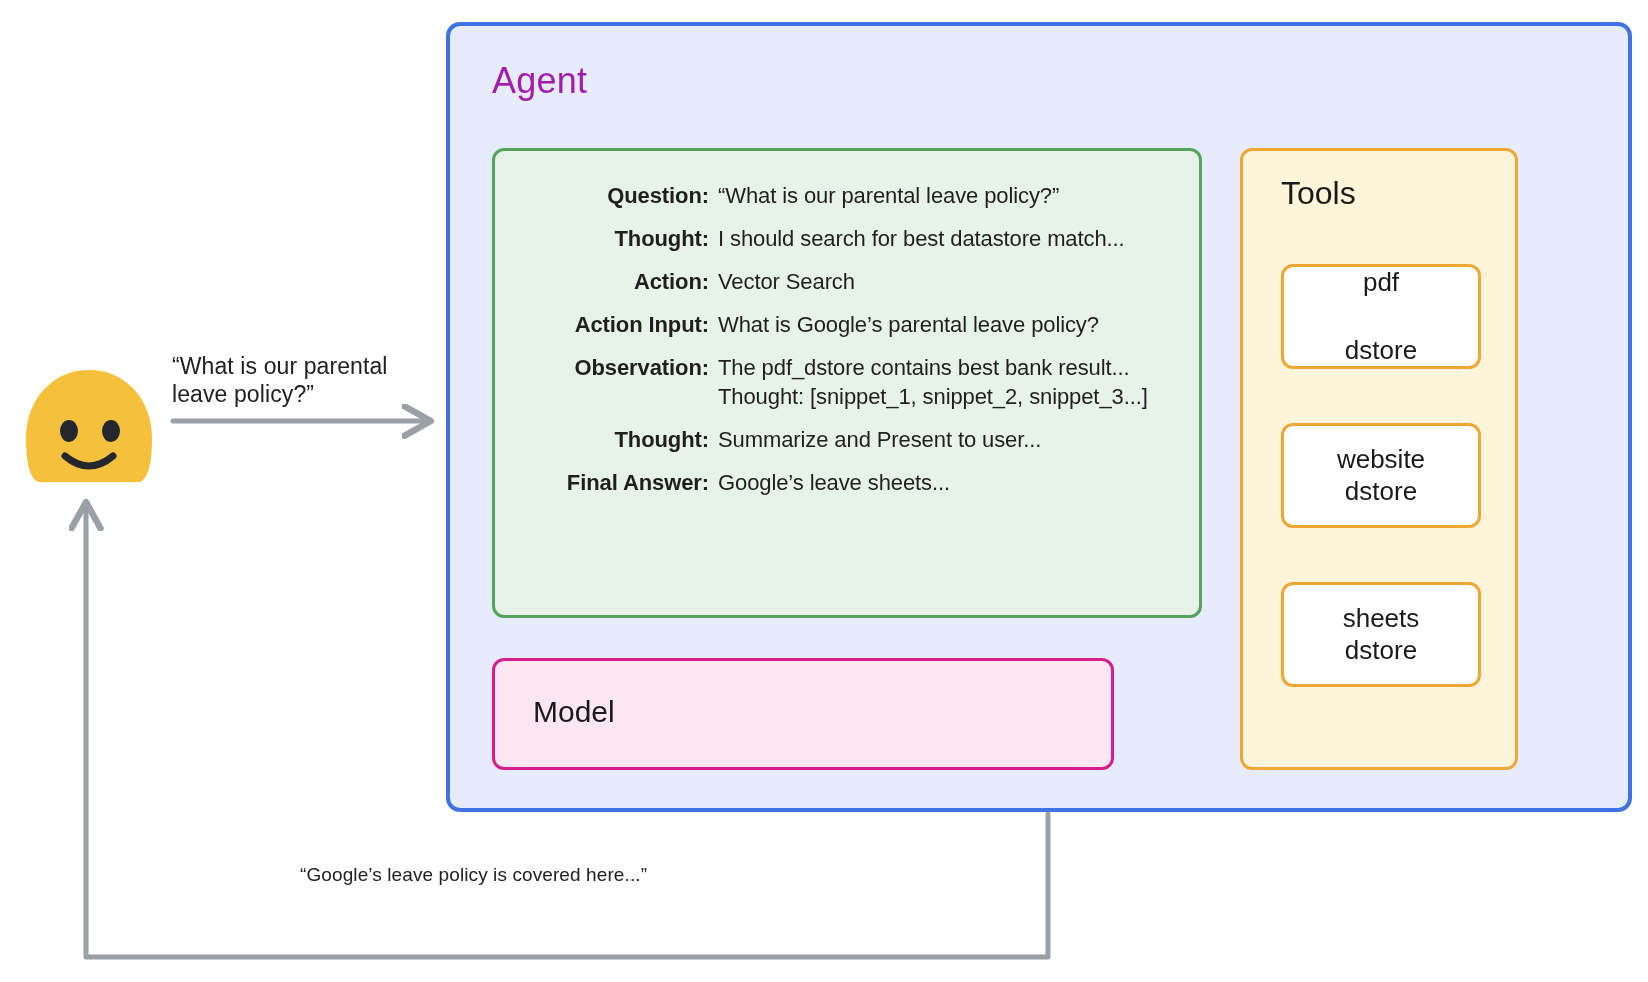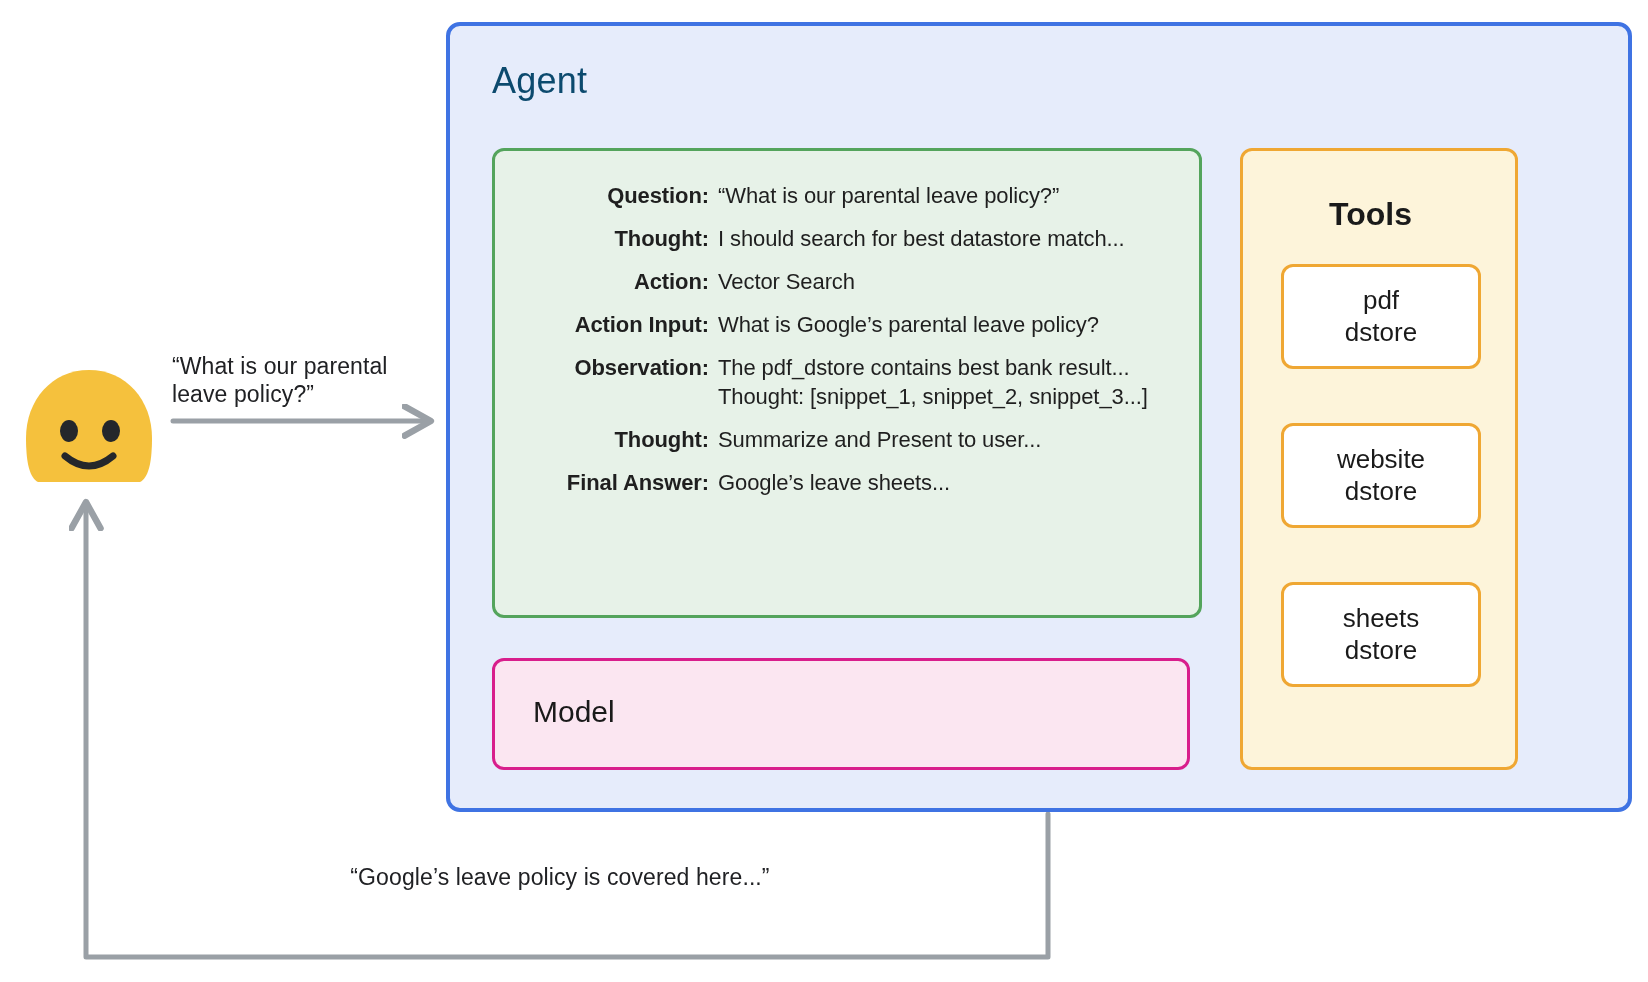--- a/index.html
+++ b/index.html
@@ -49,22 +49,21 @@
     color: #202124;
     letter-spacing: .1px;
   }
 
   
   .answer-caption {
     position: absolute;
     left: 300px;
     top: 864px;
     width: 520px;
-    text-align: center;
-    font-size: 23px;
+    font-size: 19px;
     color: #202124;
     letter-spacing: .1px;
   }
 
   
   .agent-box {
     position: absolute;
     left: 446px;
     top: 22px;
     width: 1186px;
@@ -73,21 +72,21 @@
     background: #e6ecfb;
     border: 4px solid #3f73e3;
     border-radius: 14px;
   }
   .agent-title {
     position: absolute;
     left: 42px;
     top: 34px;
     font-size: 36px;
     font-weight: 500;
-    color: #0c4a6e;
+    color: #a21caf;
     letter-spacing: .2px;
   }
 
   
   .trace-box {
     position: absolute;
     left: 42px;
     top: 122px;
     width: 710px;
     height: 470px;
@@ -122,21 +121,21 @@
   .trace-value .sub {
     display: block;
     margin-top: 3px;
   }
 
   
   .model-box {
     position: absolute;
     left: 42px;
     top: 632px;
-    width: 698px;
+    width: 622px;
     height: 112px;
     box-sizing: border-box;
     background: #fbe6f1;
     border: 3px solid #d81e8c;
     border-radius: 12px;
   }
   .model-title {
     position: absolute;
     left: 38px;
     top: 34px;
@@ -153,45 +152,44 @@
     width: 278px;
     height: 622px;
     box-sizing: border-box;
     background: #fdf4da;
     border: 3px solid #efa733;
     border-radius: 12px;
   }
   .tools-title {
     position: absolute;
     left: 38px;
-    top: 45px;
+    top: 24px;
     font-size: 32px;
-    font-weight: 700;
+    font-weight: 400;
     color: #1a1a1a;
-    margin-left: 48px;
   }
   .tool-card {
     position: absolute;
     left: 38px;
     width: 200px;
     height: 105px;
     box-sizing: border-box;
     background: #ffffff;
     border: 3px solid #efa733;
     border-radius: 12px;
     display: flex;
     flex-direction: column;
     align-items: center;
     justify-content: center;
     font-size: 26px;
     line-height: 1.2;
     color: #1a1a1a;
     text-align: center;
   }
-  .tool-card.c0 { top: 113px; }
+  .tool-card.c0 { top: 113px; justify-content: space-between; }
   .tool-card.c1 { top: 272px; }
   .tool-card.c2 { top: 431px; }
 </style>
 </head>
 <body>
 
 <div id="canvas">
 
   <svg id="wires" viewBox="0 0 1648 982" width="1648" height="982">
     <defs>

